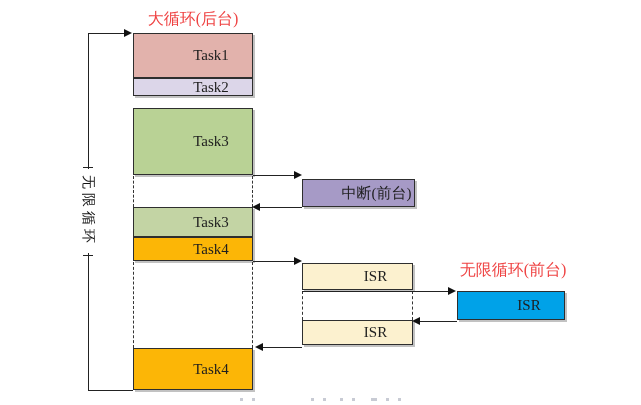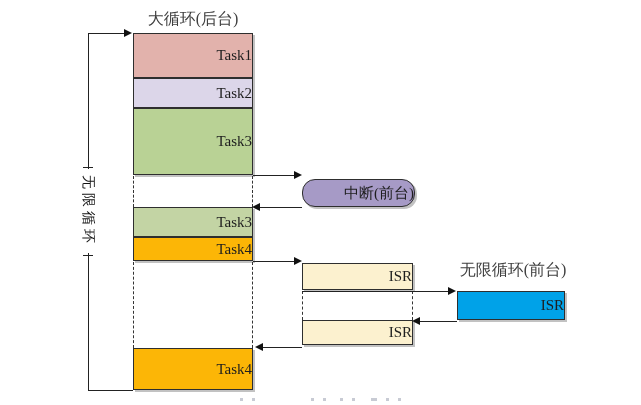--- a/index.html
+++ b/index.html
@@ -6,26 +6,26 @@
   .stage{
     position:relative;width:641px;height:405px;background:#ffffff;
     font-family:"Liberation Serif","DejaVu Serif",serif;color:#1e1e1e;
     overflow:hidden;
   }
   .abs{position:absolute;}
   .box{
     position:absolute;box-sizing:border-box;
     border:1px solid #2e2e2e;
     box-shadow:2px 2px 0 rgba(120,120,120,0.45);
-    display:flex;align-items:center;justify-content:flex-end;
+    display:flex;align-items:center;justify-content:center;
     font-size:15px;
     padding-left:36px;
   }
   .title{
-    position:absolute;text-align:center;font-size:16px;color:#404040;
+    position:absolute;text-align:center;font-size:16px;color:#ef4444;
     white-space:nowrap;
   }
   .hline{position:absolute;height:0;border-top:1px solid #222;}
   .vline{position:absolute;width:0;border-left:1px solid #222;}
   .vdash{position:absolute;width:0;border-left:1px dashed #333;}
   .arrow-right{
     position:absolute;width:0;height:0;
     border-top:4px solid transparent;border-bottom:4px solid transparent;
     border-left:8px solid #111;
   }
@@ -59,42 +59,42 @@
   <div class="hline" style="left:88px;top:33px;width:37px;"></div>
   <div class="arrow-right" style="left:124px;top:29px;"></div>
   <div class="hline" style="left:88px;top:390px;width:45px;"></div>
   <div class="tick" style="left:83px;top:167px;"></div>
   <div class="tick" style="left:83px;top:255px;"></div>
   <div class="loop-label">无限循环</div>
 
   <div class="box" style="left: 133px; top: 33px; width: 120px; height: 45px; background: rgb(226, 178, 172);">
     <span>Task1</span>
   </div>
-  <div class="box" style="left: 133px; top: 78px; width: 120px; height: 30px; background: rgb(220, 214, 233);">
+  <div class="box" style="left: 133px; top: 78px; width: 120px; height: 18px; background: rgb(220, 214, 233);">
     <span>Task2</span>
   </div>
   <div class="box" style="left: 133px; top: 108px; width: 120px; height: 67px; background: rgb(185, 210, 149);">
     <span>Task3</span>
   </div>
   <div class="box" style="left: 133px; top: 207px; width: 120px; height: 30px; background: rgb(195, 212, 164);">
     <span>Task3</span>
   </div>
   <div class="box" style="left: 133px; top: 237px; width: 120px; height: 24px; background: rgb(252, 182, 6);">
     <span>Task4</span>
   </div>
   <div class="box" style="left: 133px; top: 348px; width: 120px; height: 42px; background: rgb(252, 182, 6);">
     <span>Task4</span>
   </div>
 
   <div class="vdash" style="left:133px;top:176px;height:31px;"></div>
   <div class="vdash" style="left:252px;top:176px;height:31px;"></div>
   <div class="vdash" style="left:133px;top:262px;height:86px;"></div>
   <div class="vdash" style="left:252px;top:262px;height:86px;"></div>
 
-  <div class="box" style="left: 302px; top: 179px; width: 113px; height: 28px; background: rgb(166, 154, 198); border-radius: 13px;">
+  <div class="box" style="left: 302px; top: 179px; width: 113px; height: 28px; background: rgb(166, 154, 198);">
     <span>中断(前台)</span>
   </div>
 
   <div class="box" style="left: 302px; top: 263px; width: 111px; height: 27px; background: rgb(252, 241, 207);">
     <span>ISR</span>
   </div>
   <div class="box" style="left: 302px; top: 320px; width: 111px; height: 25px; background: rgb(252, 241, 207);">
     <span>ISR</span>
   </div>
   <div class="box" style="left: 457px; top: 291px; width: 108px; height: 29px; background: rgb(0, 162, 232);">

